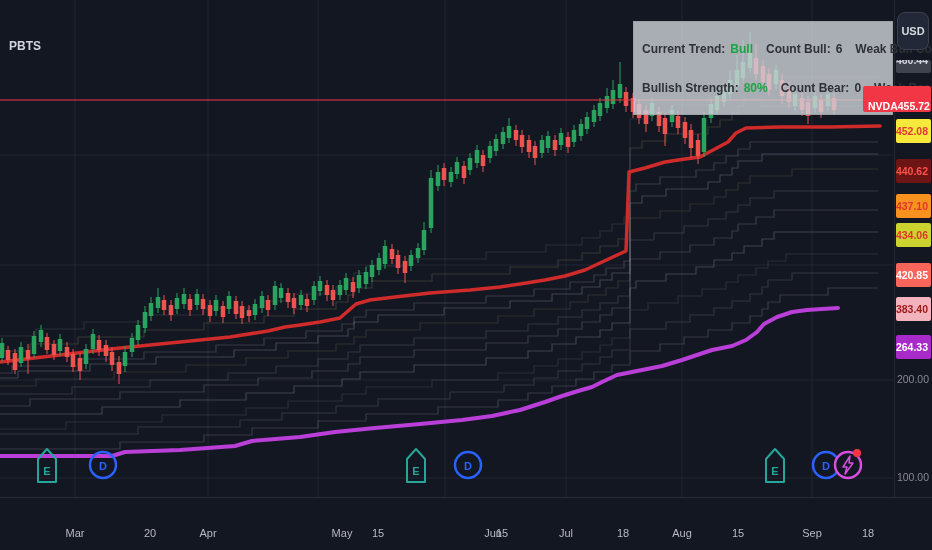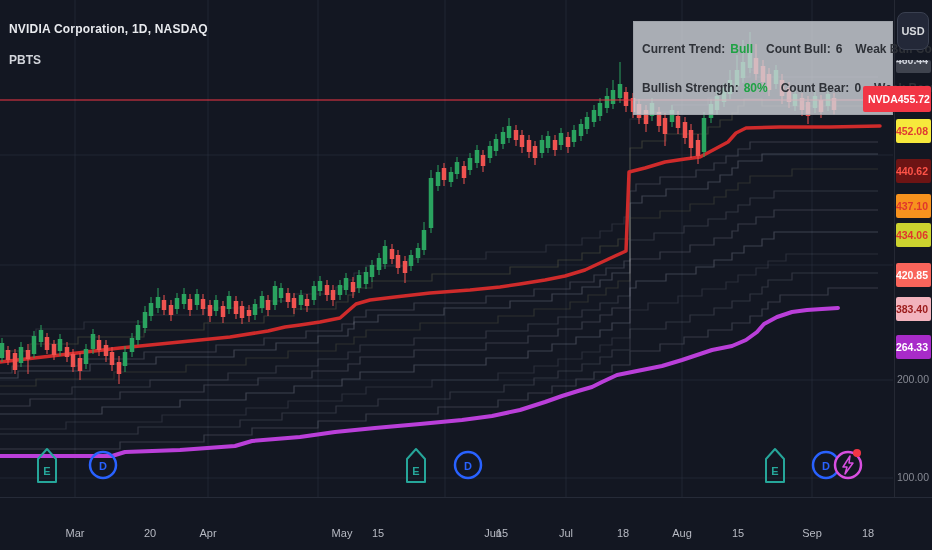--- a/index.html
+++ b/index.html
@@ -27,21 +27,21 @@
   .usd-btn{position:absolute;right:3px;top:12px;width:30px;height:36px;z-index:9;
            background:#232838;border:1px solid #3a4050;border-radius:8px;color:#d8dade;
            font-size:11px;font-weight:700;display:flex;align-items:center;justify-content:center;}
 
   
   .price-scale{position:absolute;left:894px;top:0;width:38px;height:497px;z-index:8;
                border-left:1px solid rgba(42,46,57,.8);box-sizing:border-box;}
   .pl{position:absolute;right:1px;width:35px;height:24px;display:flex;align-items:center;
       justify-content:flex-end;padding-right:3px;box-sizing:border-box;
       font-size:10.5px;font-weight:700;border-radius:2px;}
-  .pl.main{width:68px;display:flex;justify-content:space-between;padding:0 5px;font-size:10.5px;}
+  .pl.main{width:68px;display:flex;justify-content:space-between;padding:0 5px;font-size:10.5px;align-items:flex-end;}
   .pl.partial{overflow:hidden;align-items:center;}
   .tickplain{position:absolute;right:3px;color:#868993;font-size:10.5px;font-weight:400;}
 
   
   .time-axis{position:absolute;left:0;top:497px;width:932px;height:53px;z-index:8;
              border-top:1px solid #262b38;box-sizing:border-box;background:#131722;}
   .tt{position:absolute;top:29px;transform:translateX(-50%);font-size:11px;color:#b7bac3;}
 </style>
 </head>
 <body>
@@ -357,21 +357,20 @@
         <text x="826" y="470" text-anchor="middle" font-size="11" font-weight="bold" fill="#2962ff" font-family="&quot;Liberation Sans&quot;,sans-serif">D</text>
       </g>
       <g>
         <circle cx="848" cy="465" r="13" fill="#131722" stroke="#d84fe0" stroke-width="2.5"></circle>
         <path d="M850,456 L843,467 L847,467 L845,474 L853,463 L849,463 Z" fill="none" stroke="#d84fe0" stroke-width="1.5" stroke-linejoin="round"></path>
         <circle cx="857" cy="453" r="4" fill="#f23645"></circle>
       </g>
     </svg>
 
   <div class="legend">
-    <div class="title">NVIDIA Corporation, 1D, NASDAQ</div>
     <div class="indicator">PBTS</div>
   </div>
 
   <div class="tip">
     <div class="tip-row">
       <span class="tip-pair"><span class="tip-label">Current Trend:</span><span class="tip-value green">Bull</span></span>
       <span class="tip-pair"><span class="tip-label">Count Bull:</span><span class="tip-value">6</span></span>
       <span class="tip-pair"><span class="tip-label">Weak Bull Count:</span></span>
     </div>
     <div class="tip-row">

